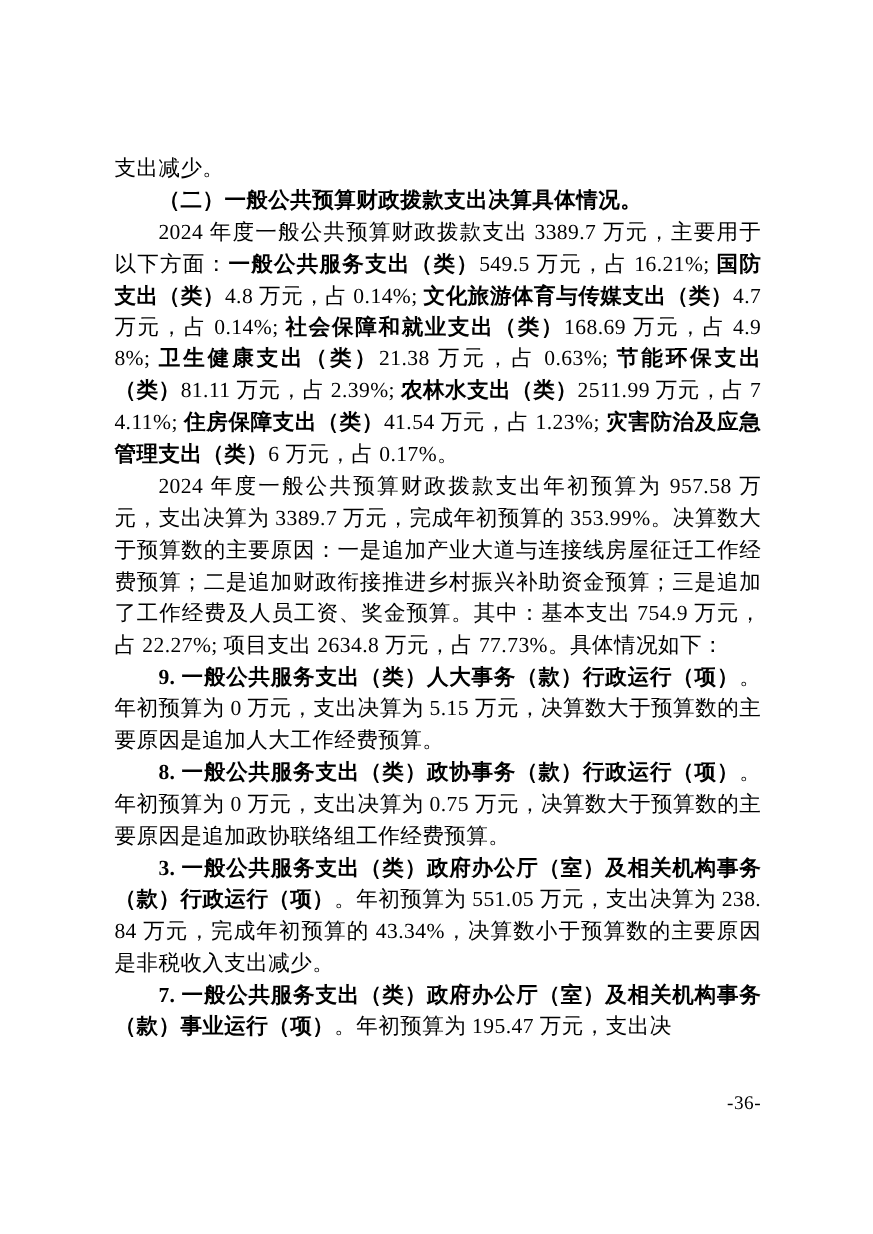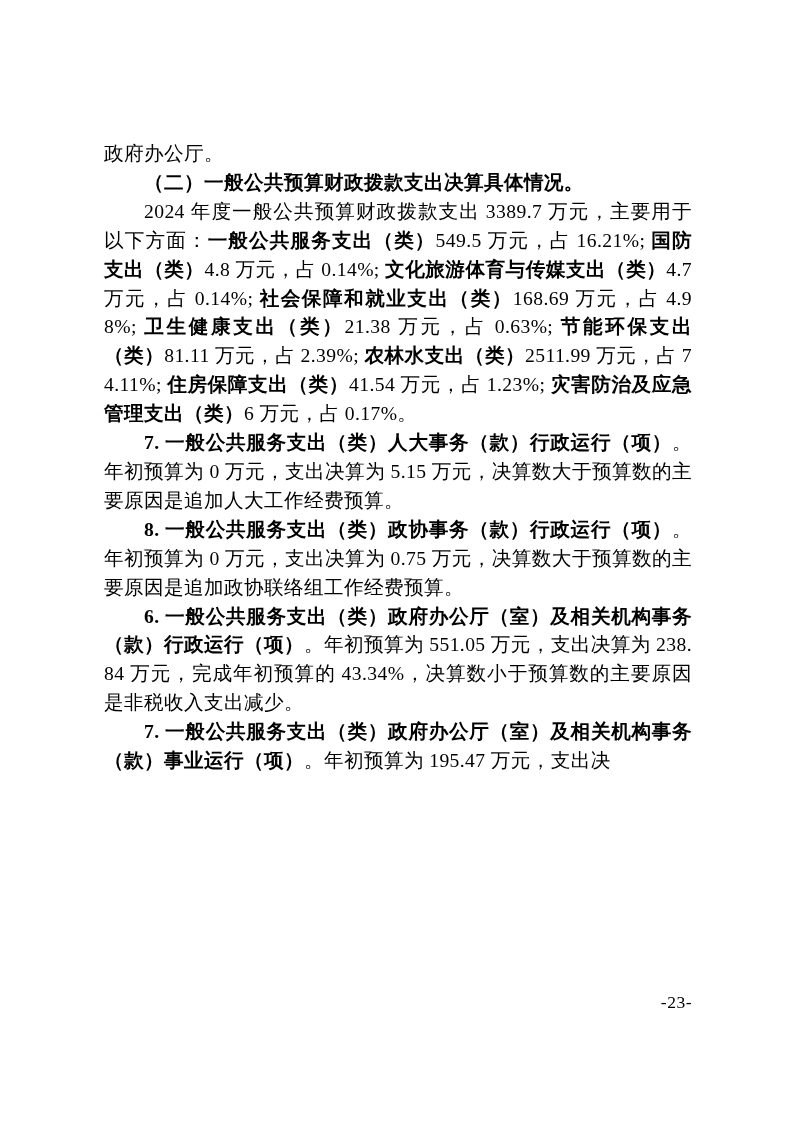--- a/index.html
+++ b/index.html
@@ -37,22 +37,23 @@
     right: 102px;
     top: 992px;
     font-size: 17.5px;
     letter-spacing: 0.5px;
   }
 </style>
 </head>
 <body>
 
 <div class="doc-body" id="doc-body">
-    <p class="p-plain"><span>政府办公厅。</span></p>
+    <p class="p-plain"><span>支出减少。</span></p>
     <p class="p-heading"><span class="bold">（二）一般公共预算财政拨款支出决算具体情况。</span></p>
     <p class="p-body"><span>2024 年度一般公共预算财政拨款支出 3389.7 万元，主要用于以下方面：</span><span class="bold">一般公共服务支出（类）</span><span>549.5 万元，占 16.21%; </span><span class="bold">国防支出（类）</span><span>4.8 万元，占 0.14%; </span><span class="bold">文化旅游体育与传媒支出（类）</span><span>4.7 万元，占 0.14%; </span><span class="bold">社会保障和就业支出（类）</span><span>168.69 万元，占 4.98%; </span><span class="bold">卫生健康支出（类）</span><span>21.38 万元，占 0.63%; </span><span class="bold">节能环保支出（类）</span><span>81.11 万元，占 2.39%; </span><span class="bold">农林水支出（类）</span><span>2511.99 万元，占 74.11%; </span><span class="bold">住房保障支出（类）</span><span>41.54 万元，占 1.23%; </span><span class="bold">灾害防治及应急管理支出（类）</span><span>6 万元，占 0.17%。</span></p>
-    <p class="p-body"><span class="bold">7. 一般公共服务支出（类）人大事务（款）行政运行（项）</span><span>。年初预算为 0 万元，支出决算为 5.15 万元，决算数大于预算数的主要原因是追加人大工作经费预算。</span></p>
+    <p class="p-body"><span>2024 年度一般公共预算财政拨款支出年初预算为 957.58 万元，支出决算为 3389.7 万元，完成年初预算的 353.99%。决算数大于预算数的主要原因：一是追加产业大道与连接线房屋征迁工作经费预算；二是追加财政衔接推进乡村振兴补助资金预算；三是追加了工作经费及人员工资、奖金预算。其中：基本支出 754.9 万元，占 22.27%; 项目支出 2634.8 万元，占 77.73%。具体情况如下：</span></p>
+    <p class="p-body"><span class="bold">9. 一般公共服务支出（类）人大事务（款）行政运行（项）</span><span>。年初预算为 0 万元，支出决算为 5.15 万元，决算数大于预算数的主要原因是追加人大工作经费预算。</span></p>
     <p class="p-body"><span class="bold">8. 一般公共服务支出（类）政协事务（款）行政运行（项）</span><span>。年初预算为 0 万元，支出决算为 0.75 万元，决算数大于预算数的主要原因是追加政协联络组工作经费预算。</span></p>
-    <p class="p-body"><span class="bold">6. 一般公共服务支出（类）政府办公厅（室）及相关机构事务（款）行政运行（项）</span><span>。年初预算为 551.05 万元，支出决算为 238.84 万元，完成年初预算的 43.34%，决算数小于预算数的主要原因是非税收入支出减少。</span></p>
+    <p class="p-body"><span class="bold">3. 一般公共服务支出（类）政府办公厅（室）及相关机构事务（款）行政运行（项）</span><span>。年初预算为 551.05 万元，支出决算为 238.84 万元，完成年初预算的 43.34%，决算数小于预算数的主要原因是非税收入支出减少。</span></p>
     <p class="p-body"><span class="bold">7. 一般公共服务支出（类）政府办公厅（室）及相关机构事务（款）事业运行（项）</span><span>。年初预算为 195.47 万元，支出决</span></p>
   </div>
 
-<div class="page-number">-23-</div>
+<div class="page-number">-36-</div>
 
 </body></html>

